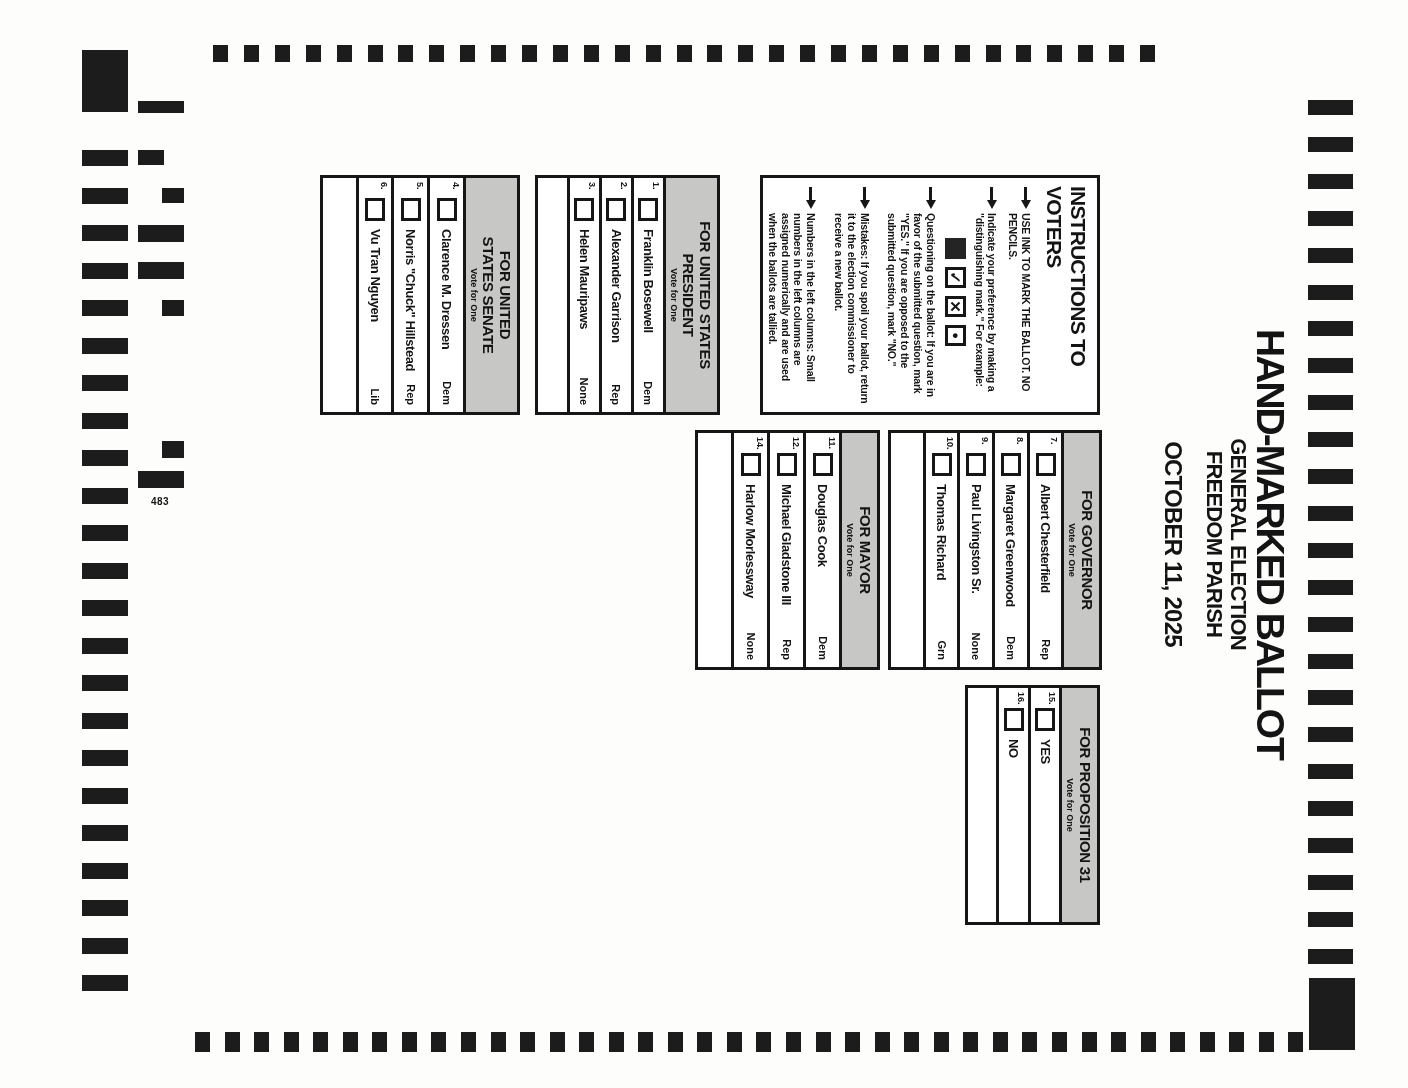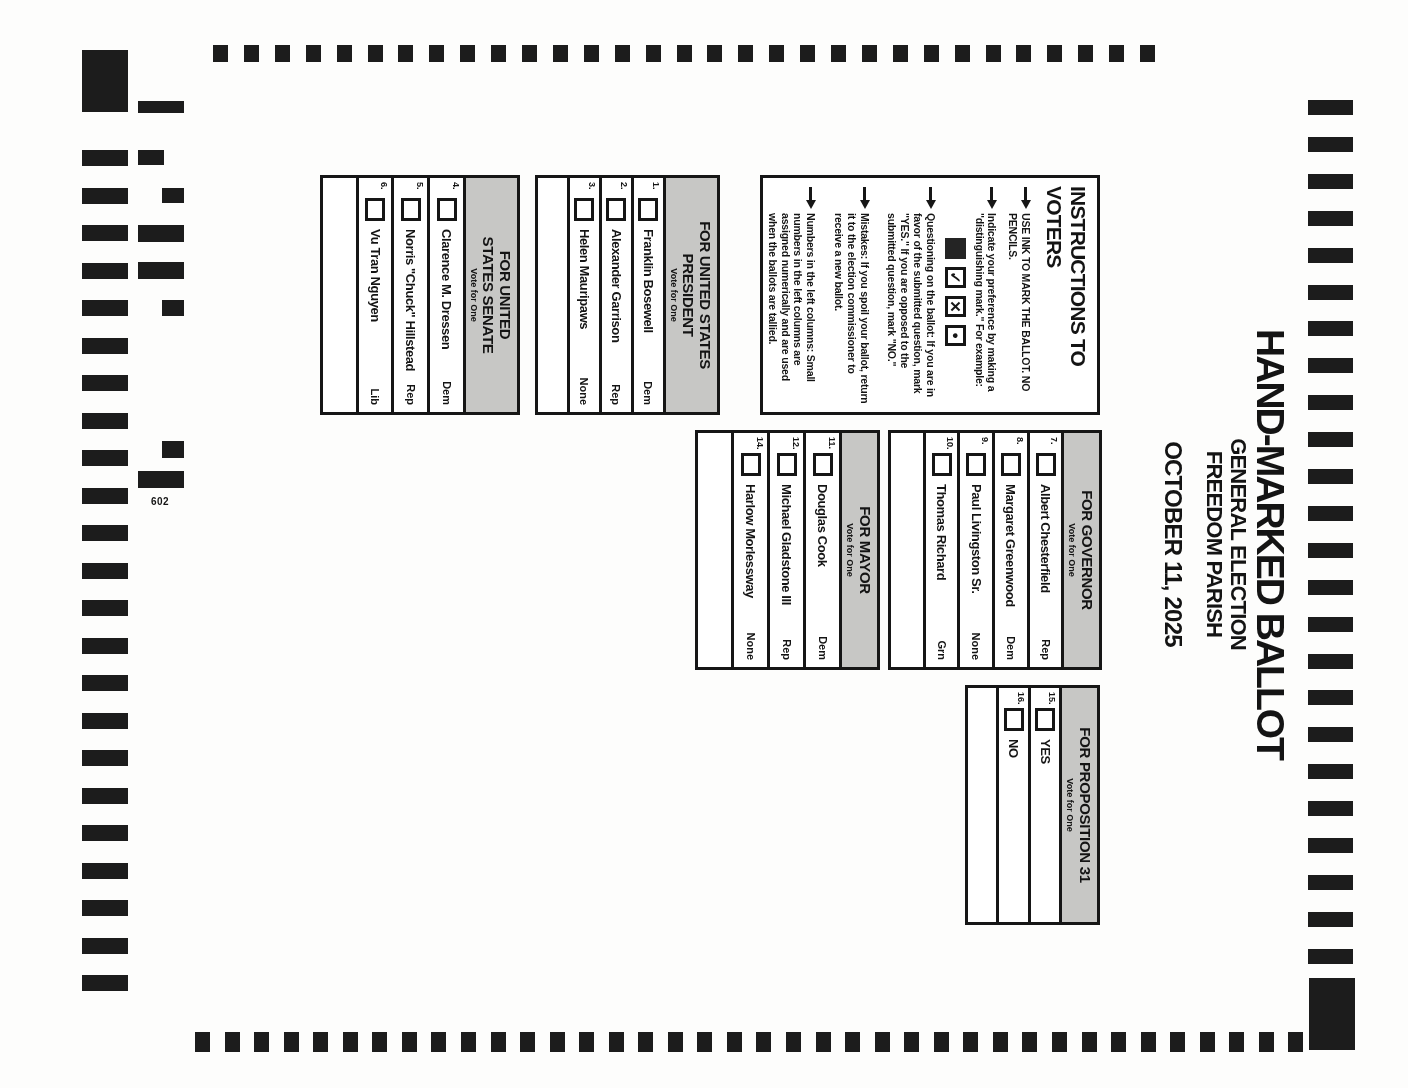--- a/index.html
+++ b/index.html
@@ -176,21 +176,21 @@
       <div class="tmark" style="left: 1308px; top: 690.4px; width: 45px; height: 15px;"></div>
       <div class="tmark" style="left: 1308px; top: 727.3px; width: 45px; height: 15px;"></div>
       <div class="tmark" style="left: 1308px; top: 764.2px; width: 45px; height: 15px;"></div>
       <div class="tmark" style="left: 1308px; top: 801.1px; width: 45px; height: 15px;"></div>
       <div class="tmark" style="left: 1308px; top: 838px; width: 45px; height: 15px;"></div>
       <div class="tmark" style="left: 1308px; top: 874.9px; width: 45px; height: 15px;"></div>
       <div class="tmark" style="left: 1308px; top: 911.8px; width: 45px; height: 15px;"></div>
       <div class="tmark" style="left: 1308px; top: 948.7px; width: 45px; height: 15px;"></div>
       <div class="tmark" style="left: 1309px; top: 978px; width: 46px; height: 72px;"></div>
     </div>
-  <div class="stub-num">602</div>
+  <div class="stub-num">483</div>
 
   <div class="portrait">
 
     <div class="title-block">
       <div class="bt-main">HAND-MARKED BALLOT</div>
       <div class="bt-sub">GENERAL ELECTION</div>
       <div class="bt-sub">FREEDOM PARISH</div>
       <div class="bt-date">OCTOBER 11, 2025</div>
     </div>
 

